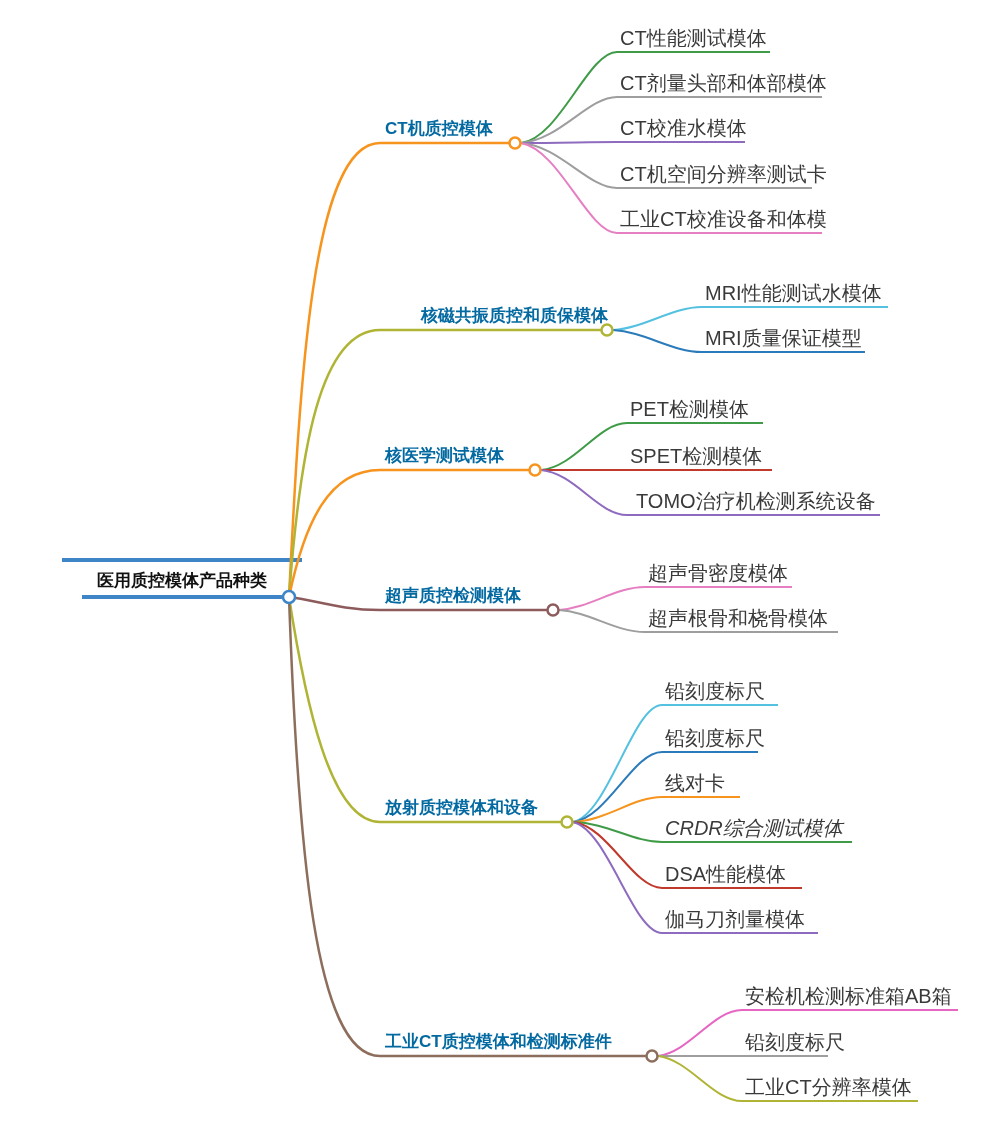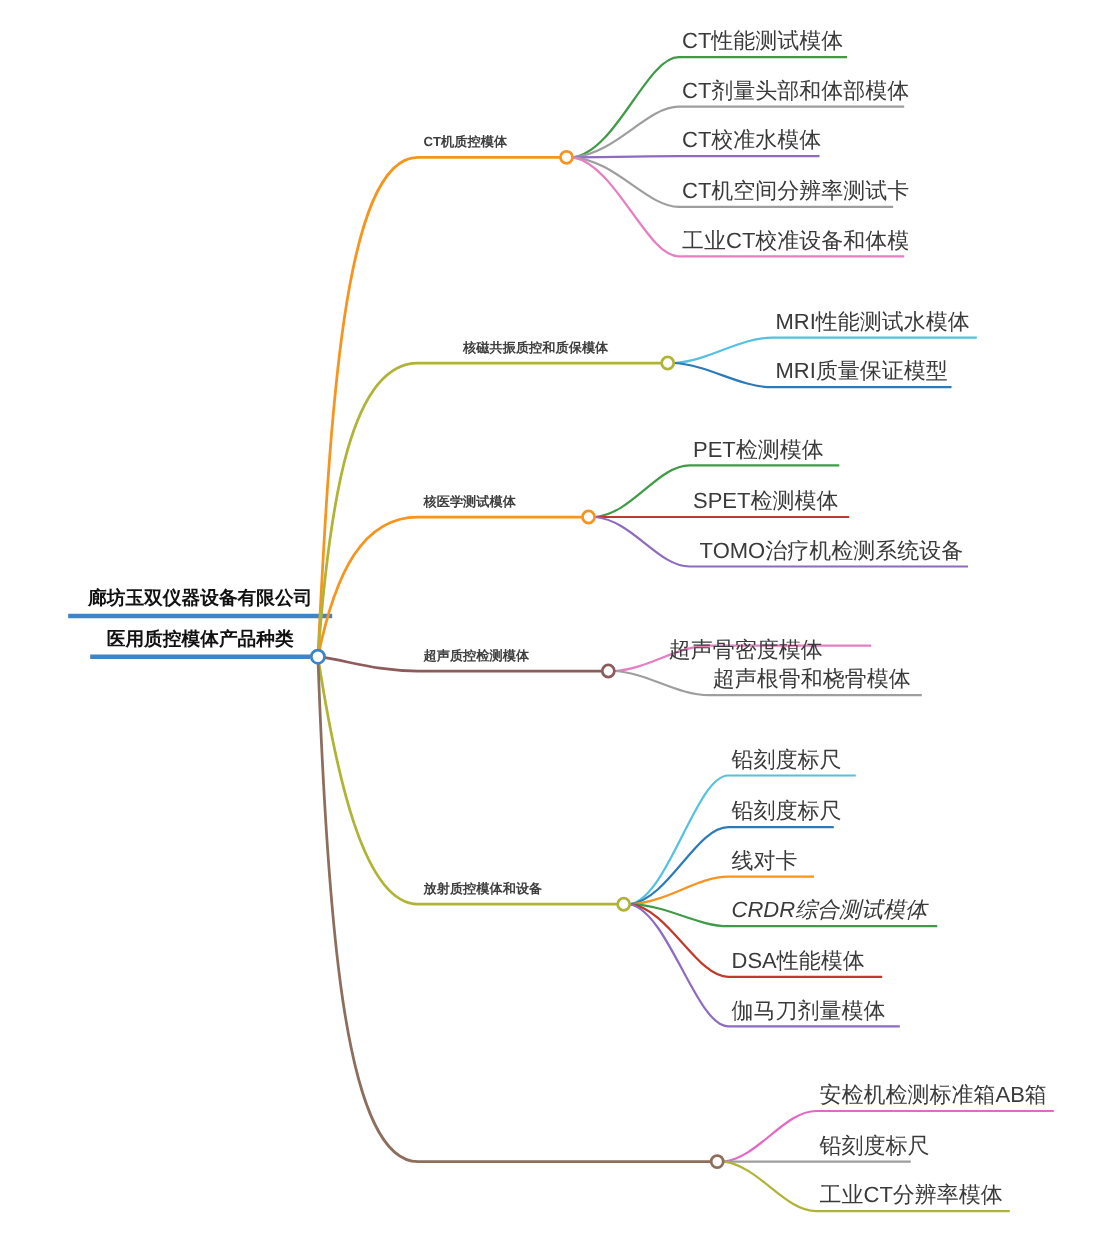--- a/index.html
+++ b/index.html
@@ -21,22 +21,22 @@
     cursor:default;
   }
   .root-title,.root-subtitle{
     font-weight:bold;
     color:#111;
     font-size:17px;
     text-align:center;
   }
   .branch-label{
     font-weight:bold;
-    color:#404040;
-    font-size:12px;
+    color:#0369a1;
+    font-size:17px;
   }
   .child-label{
     font-weight:normal;
     color:#3a3a3a;
     font-size:20px;
   }
 </style>
 </head>
 <body>
 
@@ -82,48 +82,48 @@
 
     <path d="M 289,597 C 298,850 315,1056 380,1056 L 646,1056" fill="none" stroke-width="2.5" stroke="#8d6e5c"></path>
     <path d="M 658,1056 C 690,1052 713,1010 742,1010 L 958,1010" fill="none" stroke-width="2" stroke="#e566c3"></path>
     <path d="M 658,1056 C 690,1056 713,1056 742,1056 L 828,1056" fill="none" stroke-width="2" stroke="#9e9e9e"></path>
     <path d="M 658,1056 C 690,1060 713,1101 742,1101 L 918,1101" fill="none" stroke-width="2" stroke="#b0b435"></path>
     <circle cx="652" cy="1056" r="5.5" fill="#ffffff" stroke-width="2.5" stroke="#8d6e5c"></circle>
 
     <circle cx="289" cy="597" r="6" fill="#ffffff" stroke-width="2.5" stroke="#3d85c6"></circle>
   </svg>
 
-  <div class="node root-title" style="left:62px;top:533px;width:240px;">廊坊玉双仪器设备有限公司</div>
   <div class="node root-subtitle" style="left:82px;top:570px;width:200px;">医用质控模体产品种类</div>
 
   <div class="node branch-label" style="left:385px;top:118px;">CT机质控模体</div>
   <div class="node child-label" style="left:620px;top:27px;">CT性能测试模体</div>
   <div class="node child-label" style="left:620px;top:72px;">CT剂量头部和体部模体</div>
   <div class="node child-label" style="left:620px;top:117px;">CT校准水模体</div>
   <div class="node child-label" style="left:620px;top:163px;">CT机空间分辨率测试卡</div>
   <div class="node child-label" style="left:620px;top:208px;">工业CT校准设备和体模</div>
 
   <div class="node branch-label" style="left:385px;top:305px;margin-left:36px;">核磁共振质控和质保模体</div>
   <div class="node child-label" style="left:705px;top:282px;">MRI性能测试水模体</div>
   <div class="node child-label" style="left:705px;top:327px;">MRI质量保证模型</div>
 
   <div class="node branch-label" style="left:385px;top:445px;">核医学测试模体</div>
   <div class="node child-label" style="left:630px;top:398px;">PET检测模体</div>
   <div class="node child-label" style="left:630px;top:445px;">SPET检测模体</div>
   <div class="node child-label" style="left:636px;top:490px;">TOMO治疗机检测系统设备</div>
 
   <div class="node branch-label" style="left:385px;top:585px;font-family:Liberation Serif, serif;">超声质控检测模体</div>
-  <div class="node child-label" style="left:608px;top:562px;margin-top:18px;">超声骨密度模体</div>
+  <div class="node child-label" style="left:648px;top:562px;">超声骨密度模体</div>
   <div class="node child-label" style="left:648px;top:607px;">超声根骨和桡骨模体</div>
 
   <div class="node branch-label" style="left:385px;top:797px;">放射质控模体和设备</div>
   <div class="node child-label" style="left:665px;top:680px;">铅刻度标尺</div>
   <div class="node child-label" style="left:665px;top:727px;">铅刻度标尺</div>
   <div class="node child-label" style="left:665px;top:772px;">线对卡</div>
   <div class="node child-label" style="left:665px;top:817px;font-style:italic;">CRDR综合测试模体</div>
   <div class="node child-label" style="left:665px;top:863px;">DSA性能模体</div>
   <div class="node child-label" style="left:665px;top:908px;">伽马刀剂量模体</div>
 
+  <div class="node branch-label" style="left:385px;top:1031px;">工业CT质控模体和检测标准件</div>
   <div class="node child-label" style="left:745px;top:985px;">安检机检测标准箱AB箱</div>
   <div class="node child-label" style="left:745px;top:1031px;">铅刻度标尺</div>
   <div class="node child-label" style="left:745px;top:1076px;">工业CT分辨率模体</div>
 
 </div>
 
 </body></html>

